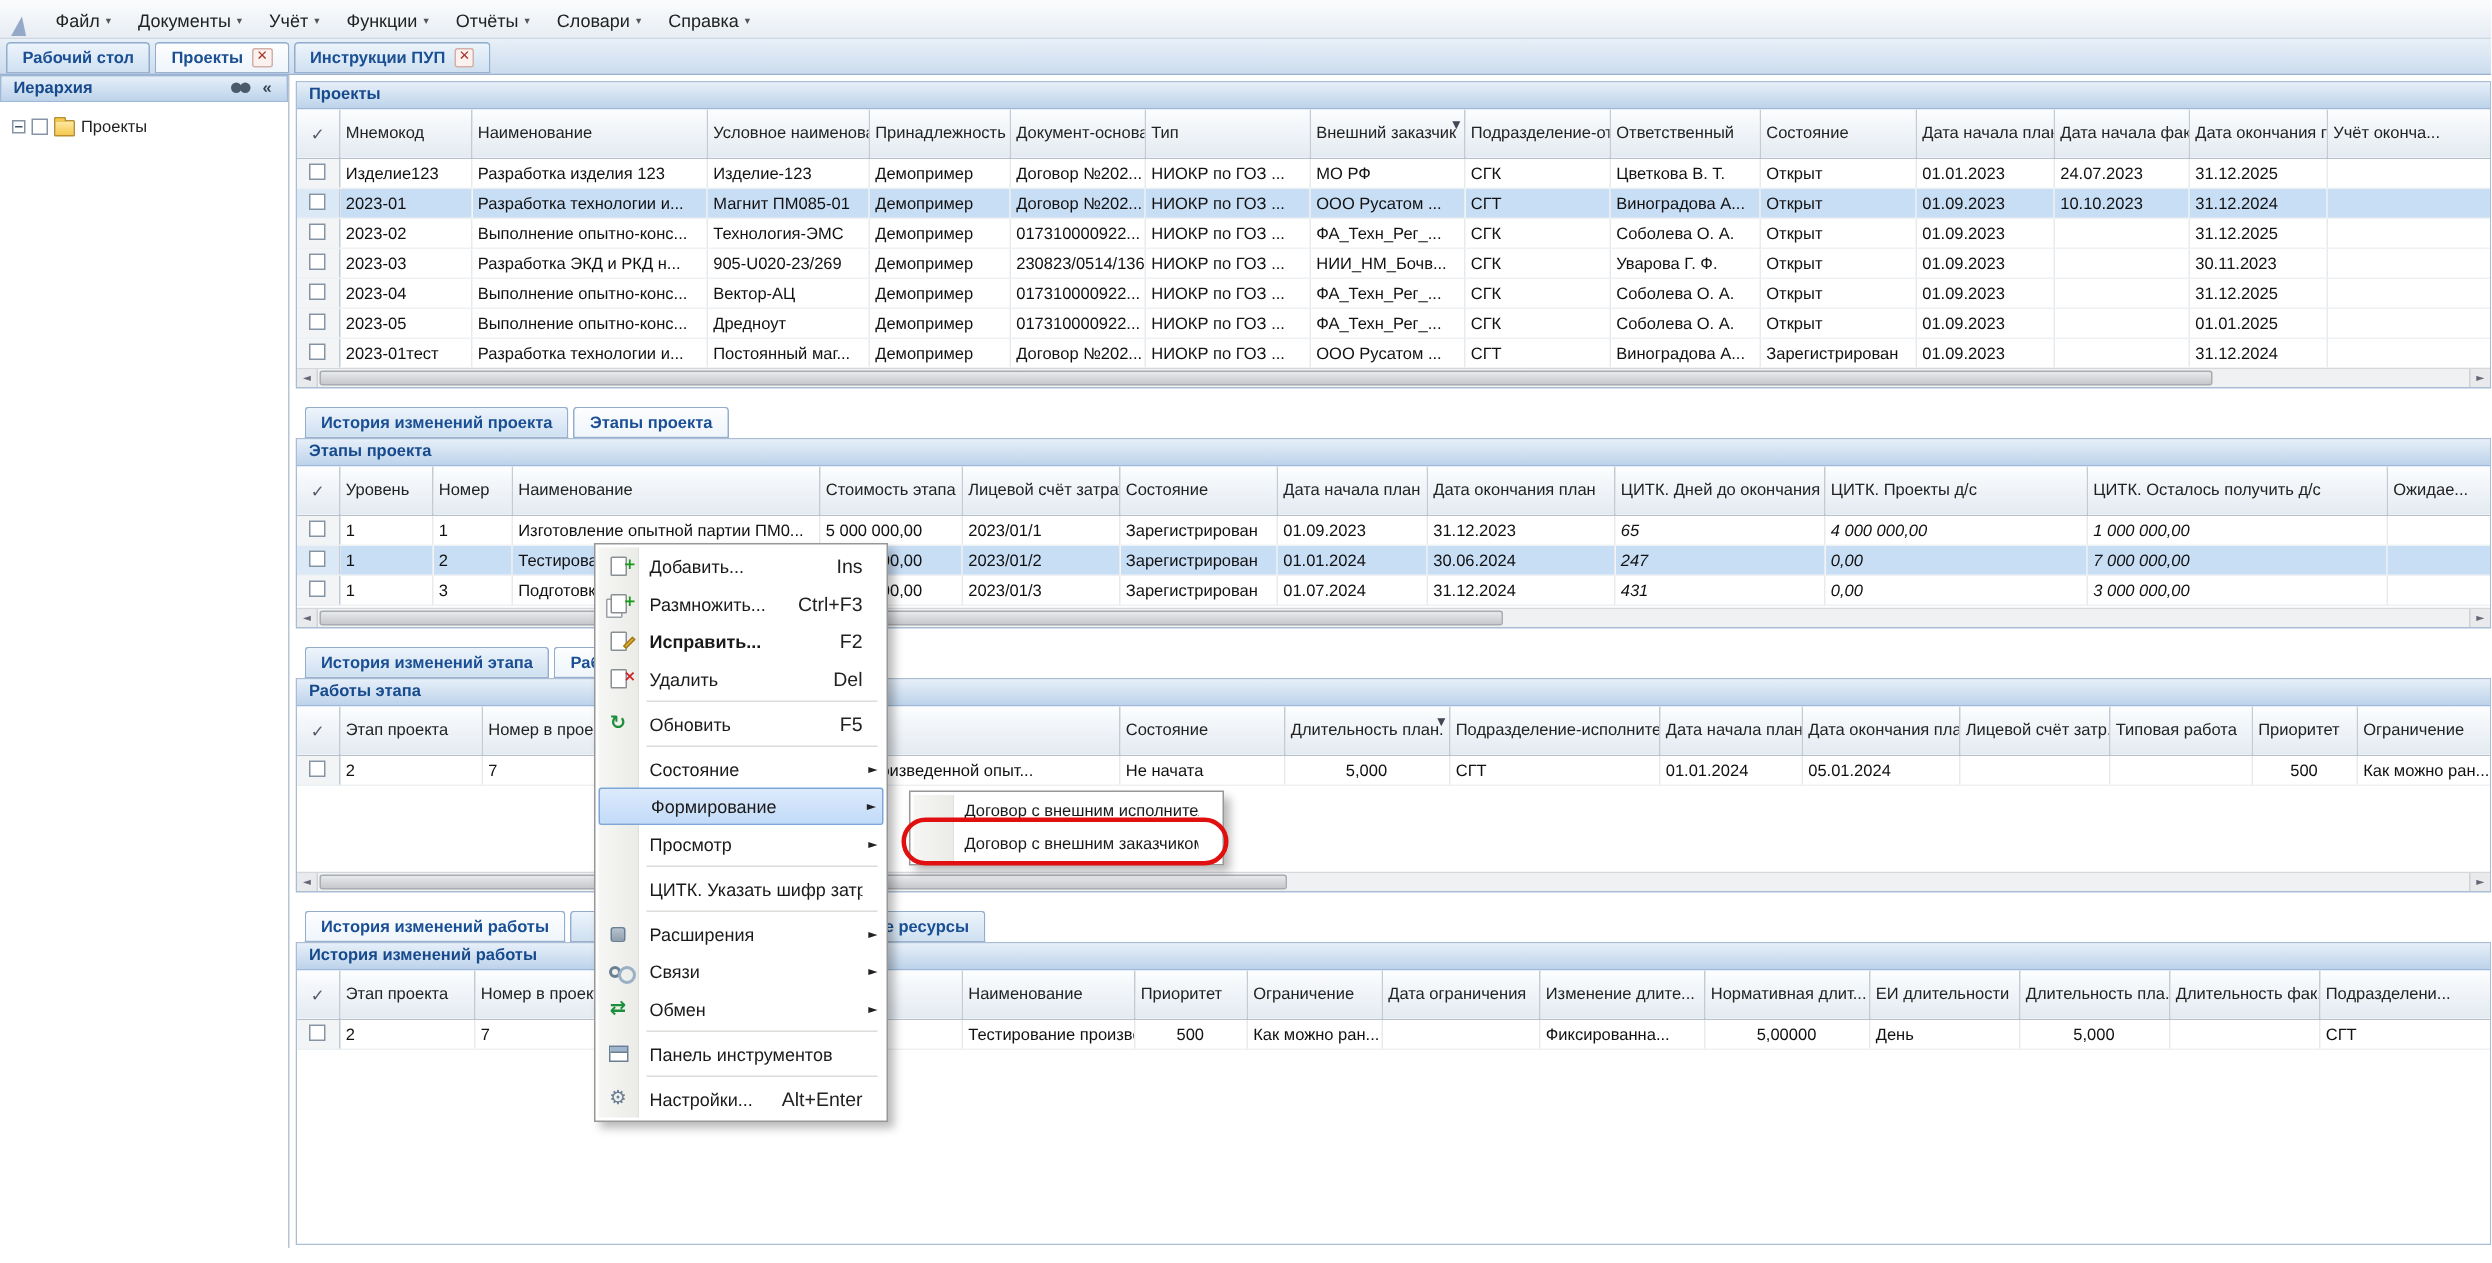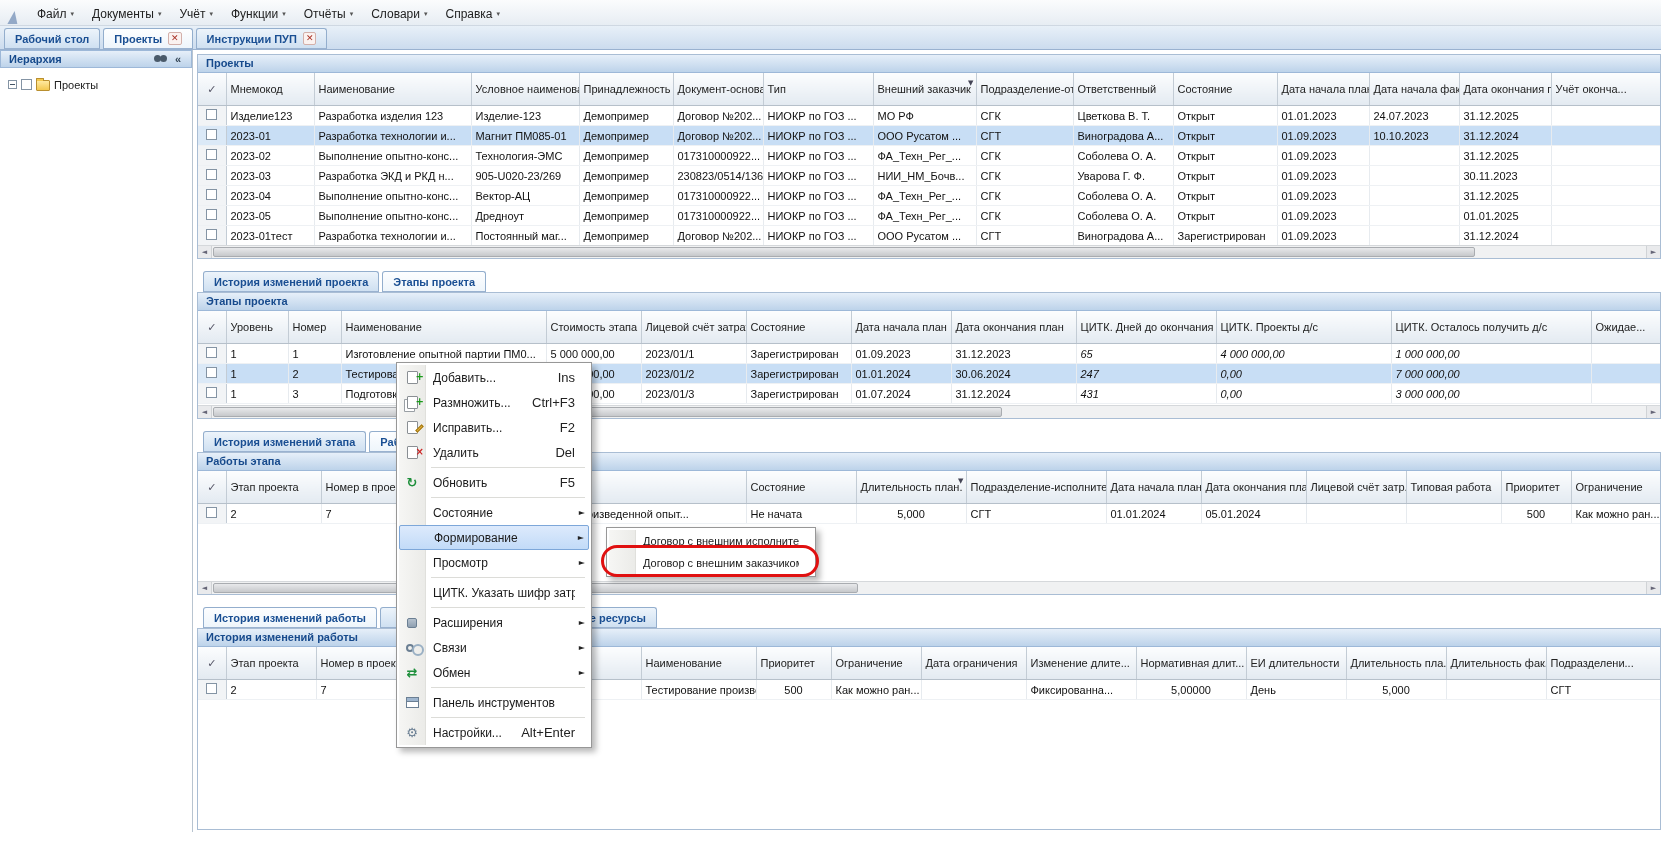--- a/index.html
+++ b/index.html
@@ -66,21 +66,21 @@
 .sb-track{flex:1;height:12px;position:relative}
 .sb-thumb{position:absolute;top:1px;left:1px;height:10px;background:linear-gradient(#e8e9eb,#c6c8cb);border:1px solid #a9acb0;border-radius:2px}
 
 
 .ctx{position:absolute;background:#fff;border:1px solid #979797;box-shadow:4px 4px 6px rgba(0,0,0,.28);padding:2px;z-index:20;font-size:12px}
 .ctx::before{content:"";position:absolute;left:2px;top:2px;bottom:2px;width:26px;background:linear-gradient(90deg,#f6f6f4,#ebebe8);border-right:1px solid #e0e0dc}
 .ci{height:25px;display:flex;align-items:center;position:relative;padding-right:14px}
 .ctx.sub .ci{height:22px}
 .ci .ic{width:26px;flex:none;display:flex;align-items:center;justify-content:center;position:relative;z-index:1;font-family:"DejaVu Sans",sans-serif}
 .ci .lb{padding-left:8px;flex:1;position:relative;z-index:1;color:#1a1a1a;white-space:nowrap;overflow:hidden}
-.ci.bold .lb{font-weight:normal}
+.ci.bold .lb{font-weight:bold}
 .ci .sc{color:#222;font-size:13px;position:relative;z-index:1}
 .ci .ar{position:absolute;right:4px;font-size:8px;color:#222;font-family:"DejaVu Sans",sans-serif;z-index:1}
 .ci.hl{background:linear-gradient(#ddeafc,#c2dbf8);border:1px solid #7da7d9;border-radius:2px}
 .csep{height:1px;background:#dcdcd8;margin:2px 4px 2px 32px}
 
 .doc{width:11px;height:13px;background:#fff;border:1px solid #8a8f94;border-radius:1px;position:relative;display:block}
 .doc.d2{box-shadow:-3px 3px 0 -1px #fff,-3px 3px 0 0 #9aa0a5}
 .bd{position:absolute;right:1px;bottom:2px;font-weight:bold;font-size:10px;line-height:10px}
 .bd.plus{color:#1a9a1a}
 .bd.del{color:#cc2222}

